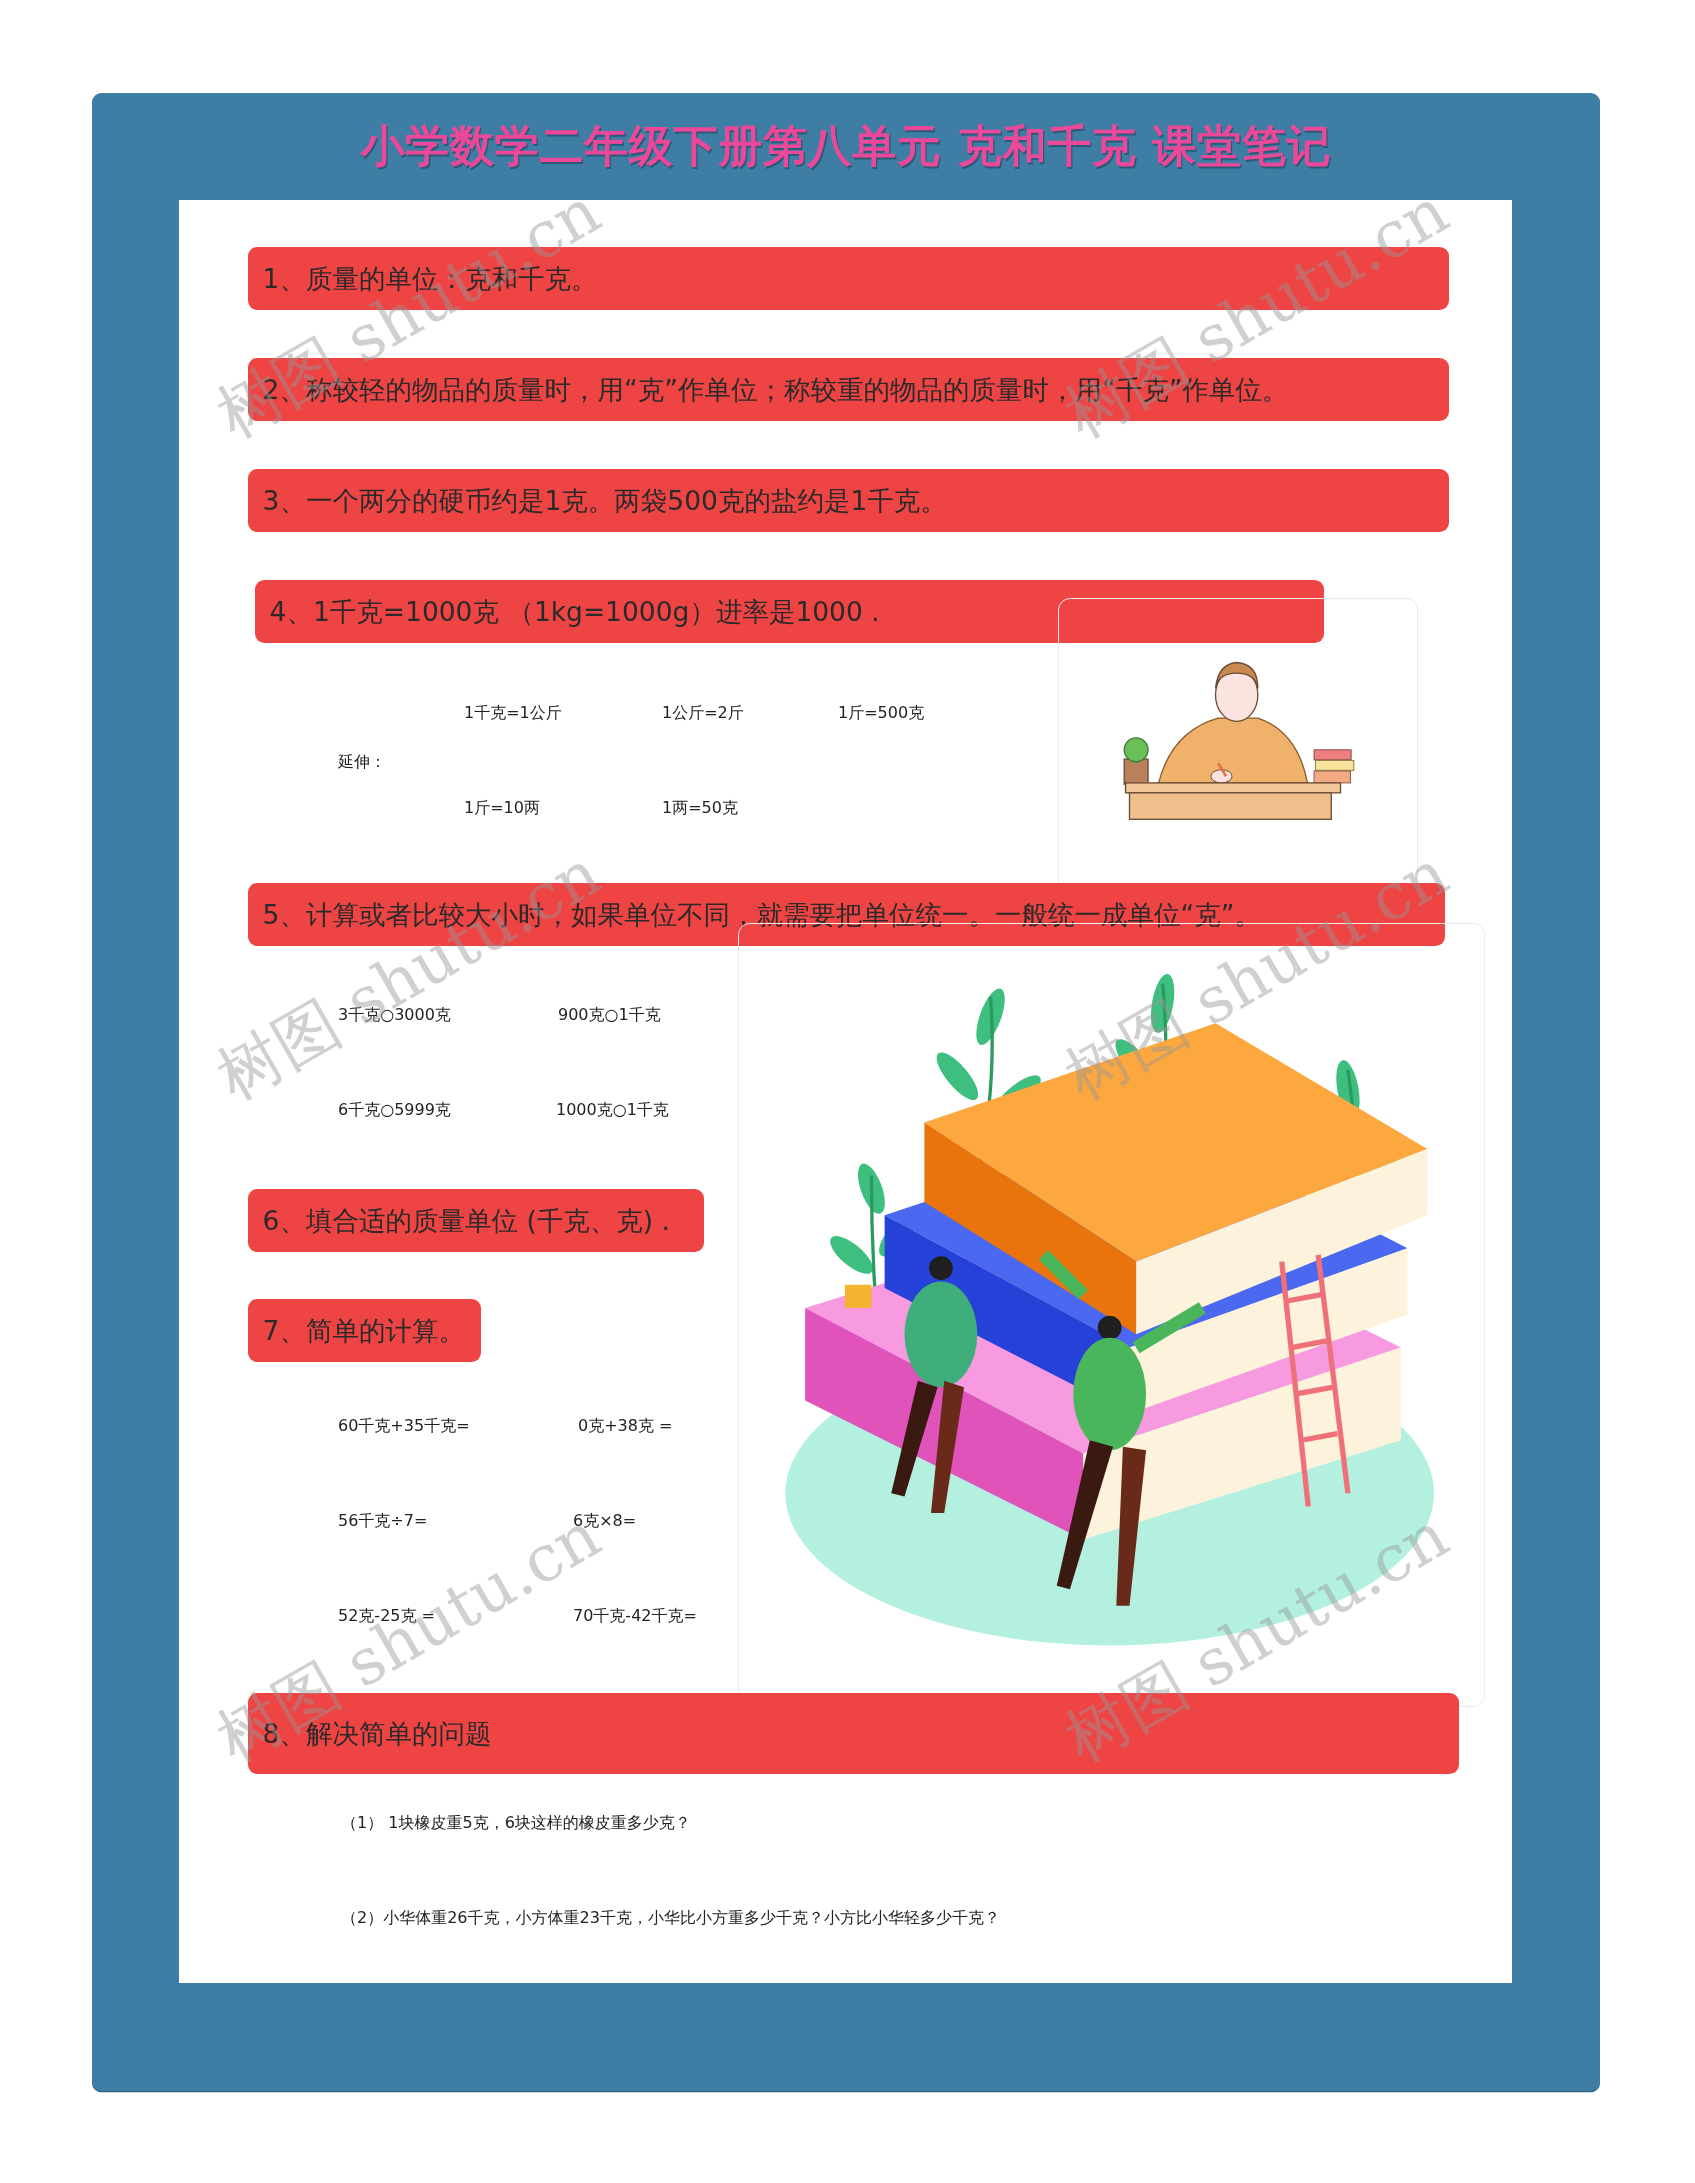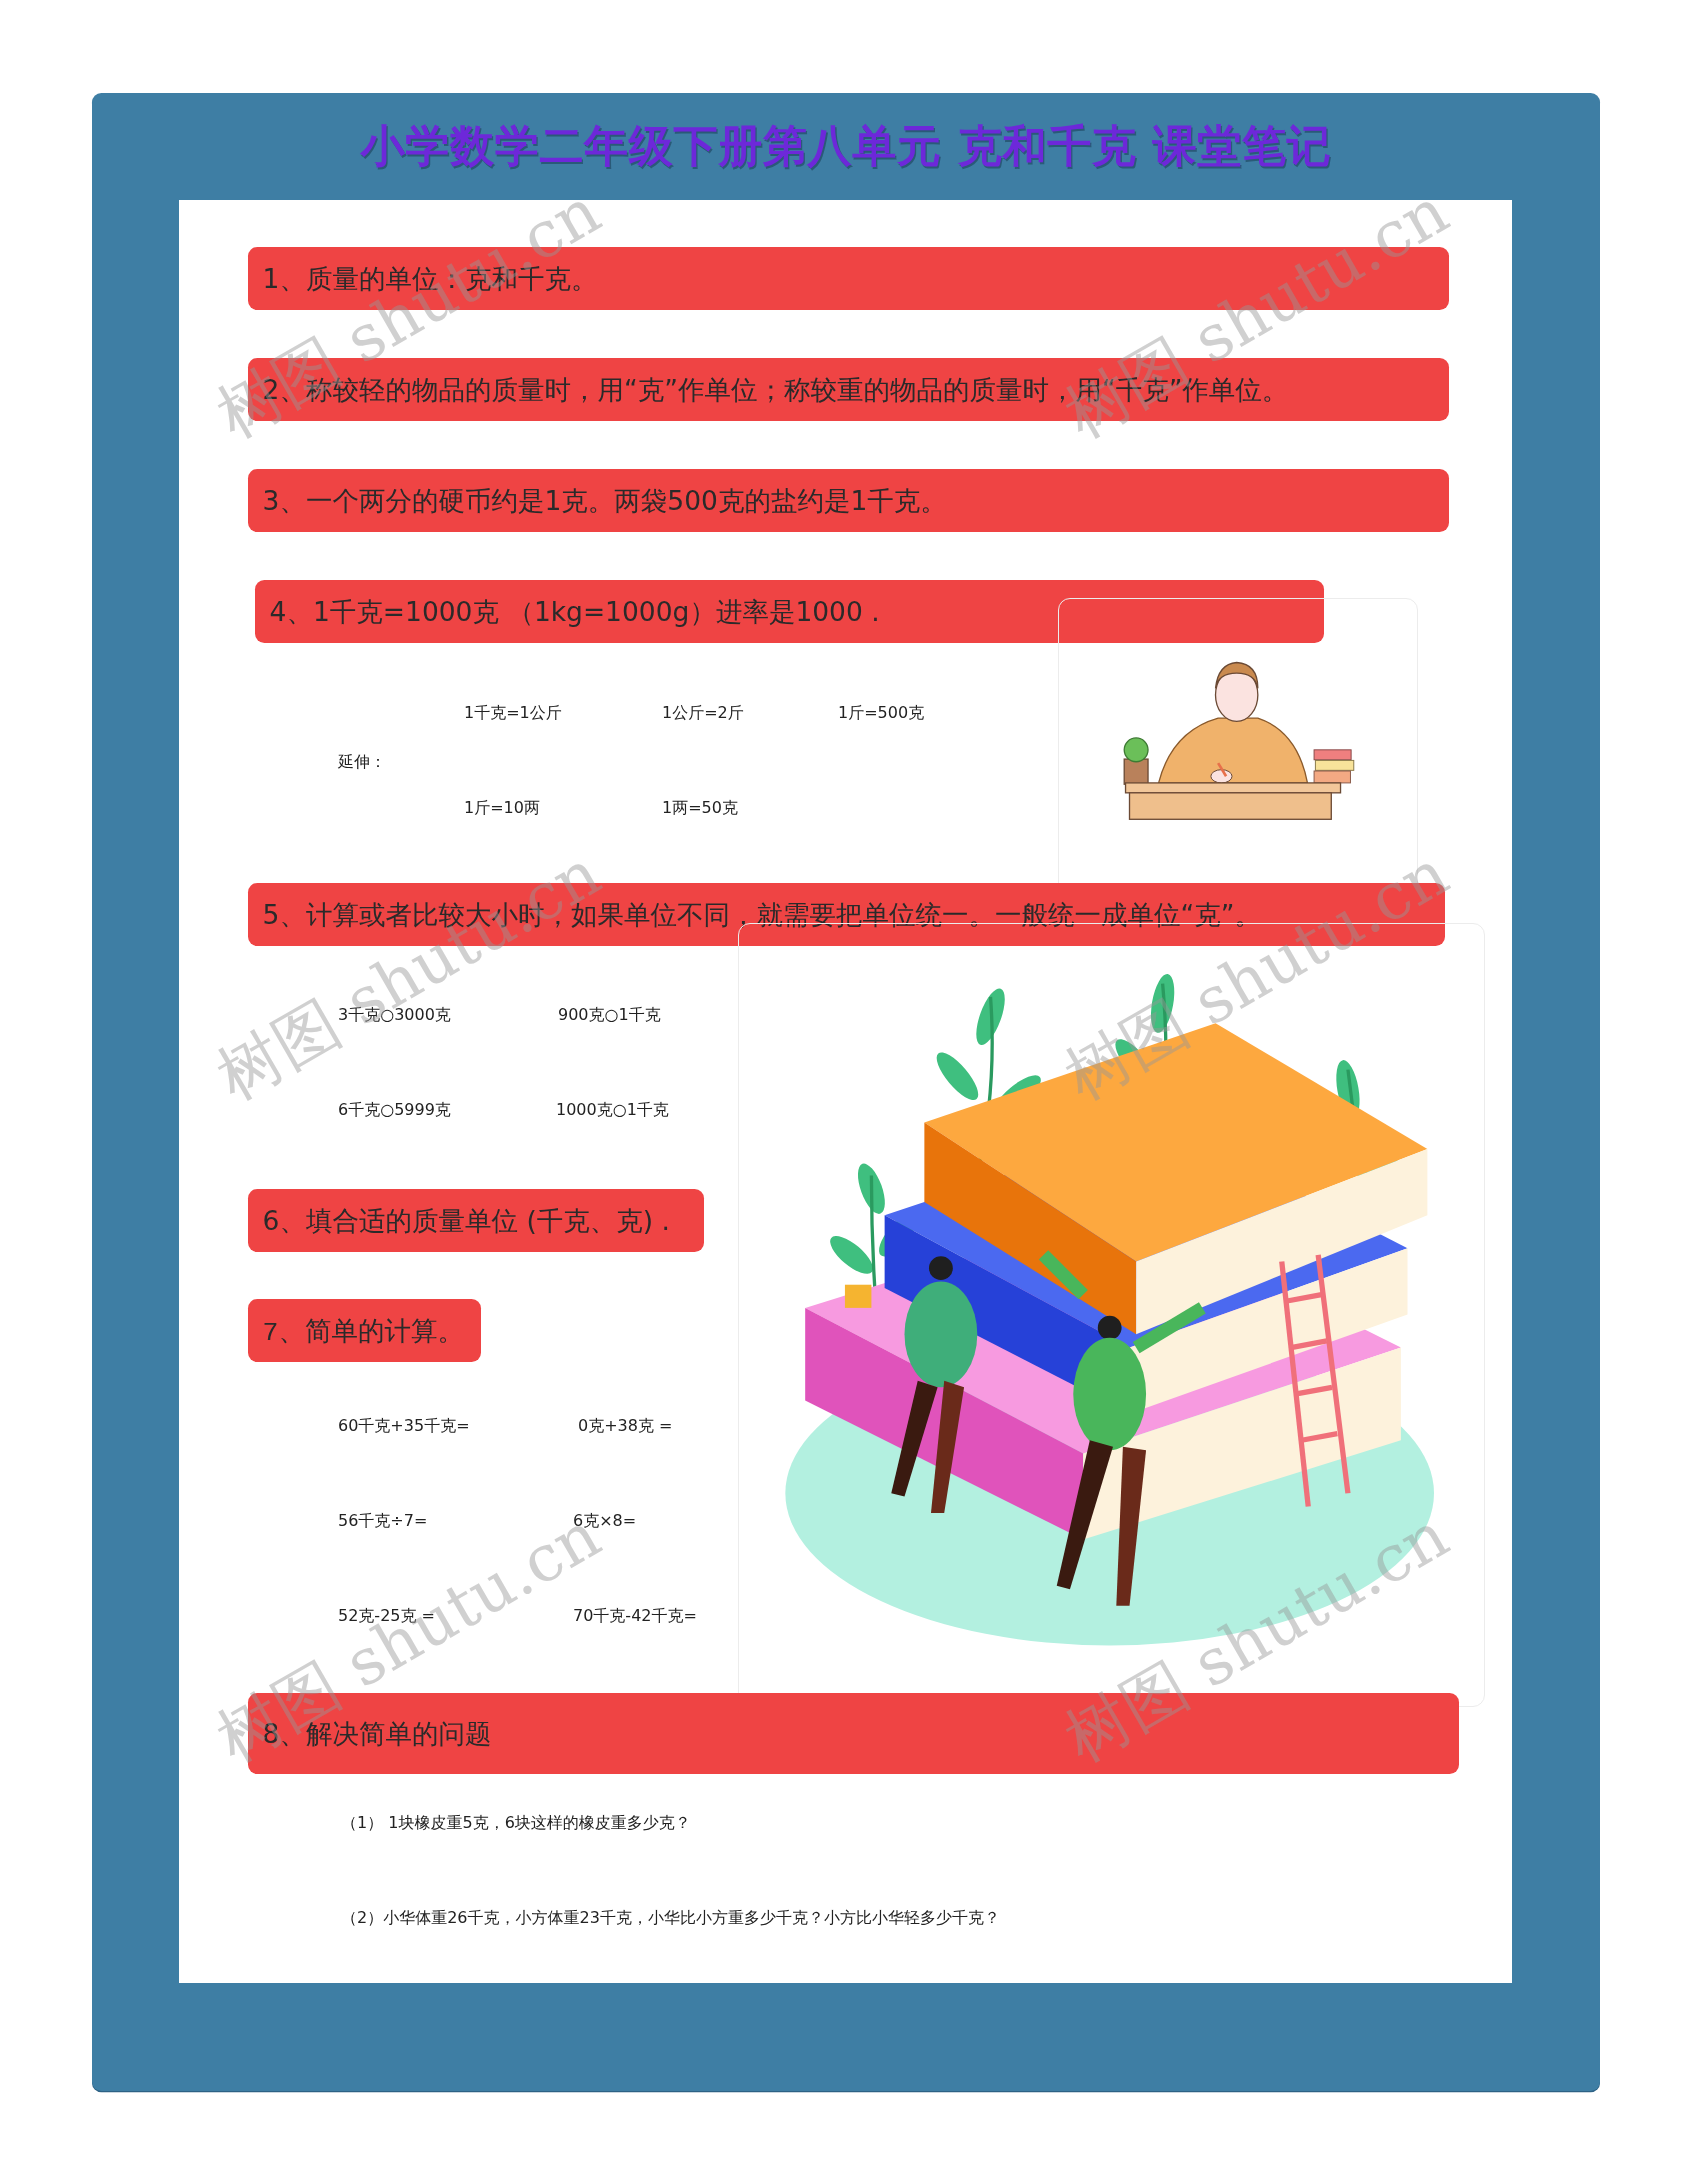--- a/index.html
+++ b/index.html
@@ -7,21 +7,21 @@
   body { position: relative; font-family: "DejaVu Sans", "Liberation Sans", sans-serif; color: #222; }
 
   .frame {
     position: absolute; left: 92px; top: 93px; width: 1508px; height: 1998px;
     background: #3e7ea4; border-radius: 9.3px;
     box-shadow: 0 1.3px 0 #2d6285;
   }
   .title {
     position: absolute; left: 92px; top: 93px; width: 1508px; height: 107px;
     display: flex; align-items: center; justify-content: center;
-    color: #6d28d9; font-weight: bold; font-size: 44px; letter-spacing: 0.7px;
+    color: #ec4899; font-weight: bold; font-size: 44px; letter-spacing: 0.7px;
     text-shadow: 1.3px 2px 0 #2a5a78;
     font-family: "DejaVu Sans", sans-serif;
   }
   .panel {
     position: absolute; left: 179px; top: 200px; width: 1333px; height: 1783px;
     background: #ffffff;
   }
 
   .bar {
     position: absolute; background: #ef4444; border-radius: 9.3px;
@@ -146,21 +146,21 @@
     <circle cx="560" cy="610" r="18" fill="#1f1f1f"></circle>
     <ellipse cx="560" cy="710" rx="55" ry="85" fill="#49b65b"></ellipse>
     <path d="M520 560 L460 500" stroke="#49b65b" stroke-width="20"></path>
     <path d="M600 640 L700 580" stroke="#49b65b" stroke-width="20"></path>
     <path d="M530 780 L480 1000 L500 1005 L565 790 Z" fill="#3a1a10"></path>
     <path d="M580 790 L570 1030 L590 1030 L615 795 Z" fill="#6a2a1a"></path>
   </svg>
 </div>
 
 <div class="bar" style="left:248px;top:1189px;width:456px;height:63px;">6、填合适的质量单位 (千克、克) .</div>
-<div class="bar" style="left:248px;top:1299px;width:233px;height:63px;font-family:Liberation Mono, monospace;">7、简单的计算。</div>
+<div class="bar" style="left:248px;top:1299px;width:233px;height:63px;">7、简单的计算。</div>
 
 <div class="small" style="left:338px;top:1416px;">60千克+35千克=</div>
 <div class="small" style="left:578px;top:1416px;">0克+38克 =</div>
 <div class="small" style="left:338px;top:1511px;">56千克÷7=</div>
 <div class="small" style="left:573px;top:1511px;">6克×8=</div>
 <div class="small" style="left:338px;top:1606px;">52克-25克 =</div>
 <div class="small" style="left:573px;top:1606px;">70千克-42千克=</div>
 
 <div class="bar" style="left:248px;top:1693px;width:1211px;height:81px;">8、解决简单的问题</div>
 

